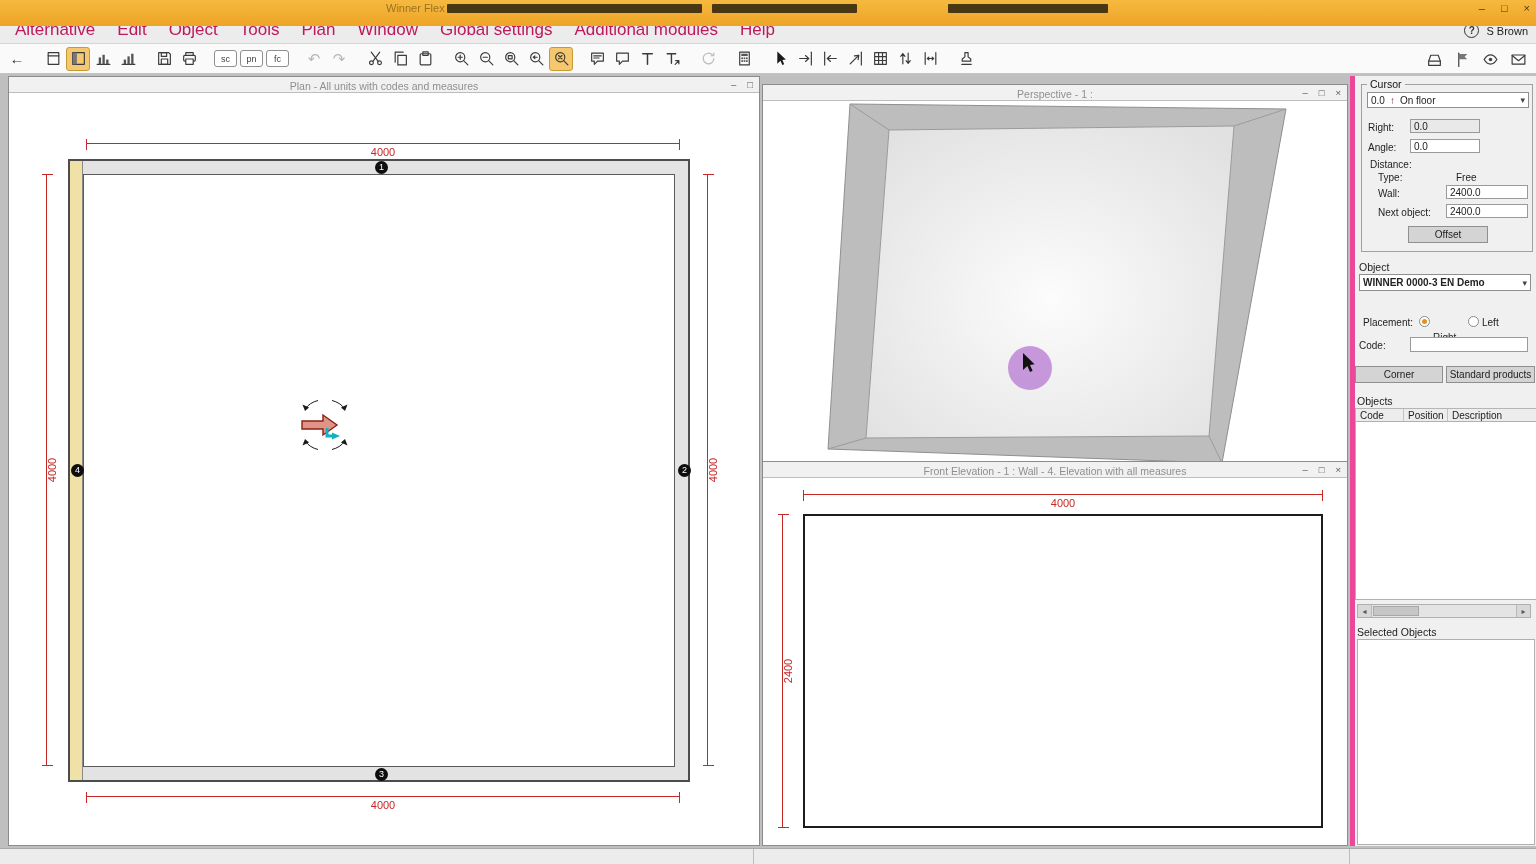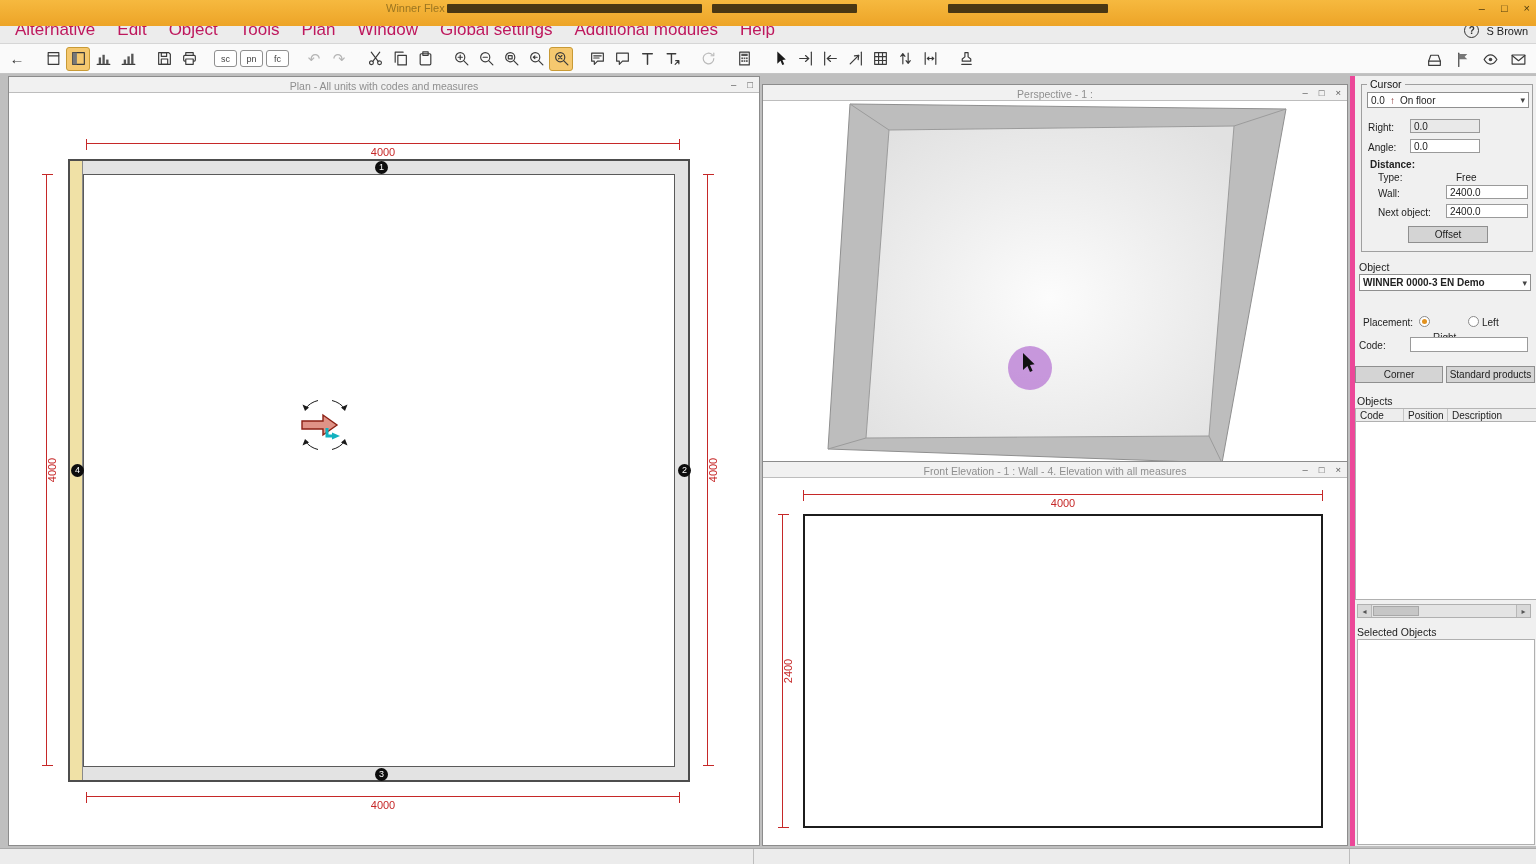--- a/index.html
+++ b/index.html
@@ -483,21 +483,21 @@
       <span>On floor</span>
       <span class="chev">▾</span>
     </div>
 
     <span class="slabel" style="left:6px;top:37px">Right:</span>
     <input class="field ro" style="left: 48px; top: 34px; width: 70px; height: 14px;" value="0.0">
 
     <span class="slabel" style="left:6px;top:57px">Angle:</span>
     <input class="field" style="left: 48px; top: 54px; width: 70px; height: 14px;" value="0.0">
 
-    <span class="slabel" style="left:8px;top:74px;font-weight:bold">Distance:</span>
+    <span class="slabel" style="left:8px;top:74px;font-weight:normal">Distance:</span>
     <span class="slabel" style="left:16px;top:87px">Type:</span>
     <span class="slabel" style="left:94px;top:87px">Free</span>
 
     <span class="slabel" style="left:16px;top:103px">Wall:</span>
     <input class="field" style="left: 84px; top: 100px; width: 82px; height: 14px;" value="2400.0">
 
     <span class="slabel" style="left:16px;top:122px">Next object:</span>
     <input class="field" style="left: 84px; top: 119px; width: 82px; height: 14px;" value="2400.0">
 
     <div class="btn" style="left:46px;top:141px;width:80px;height:17px">Offset</div>

